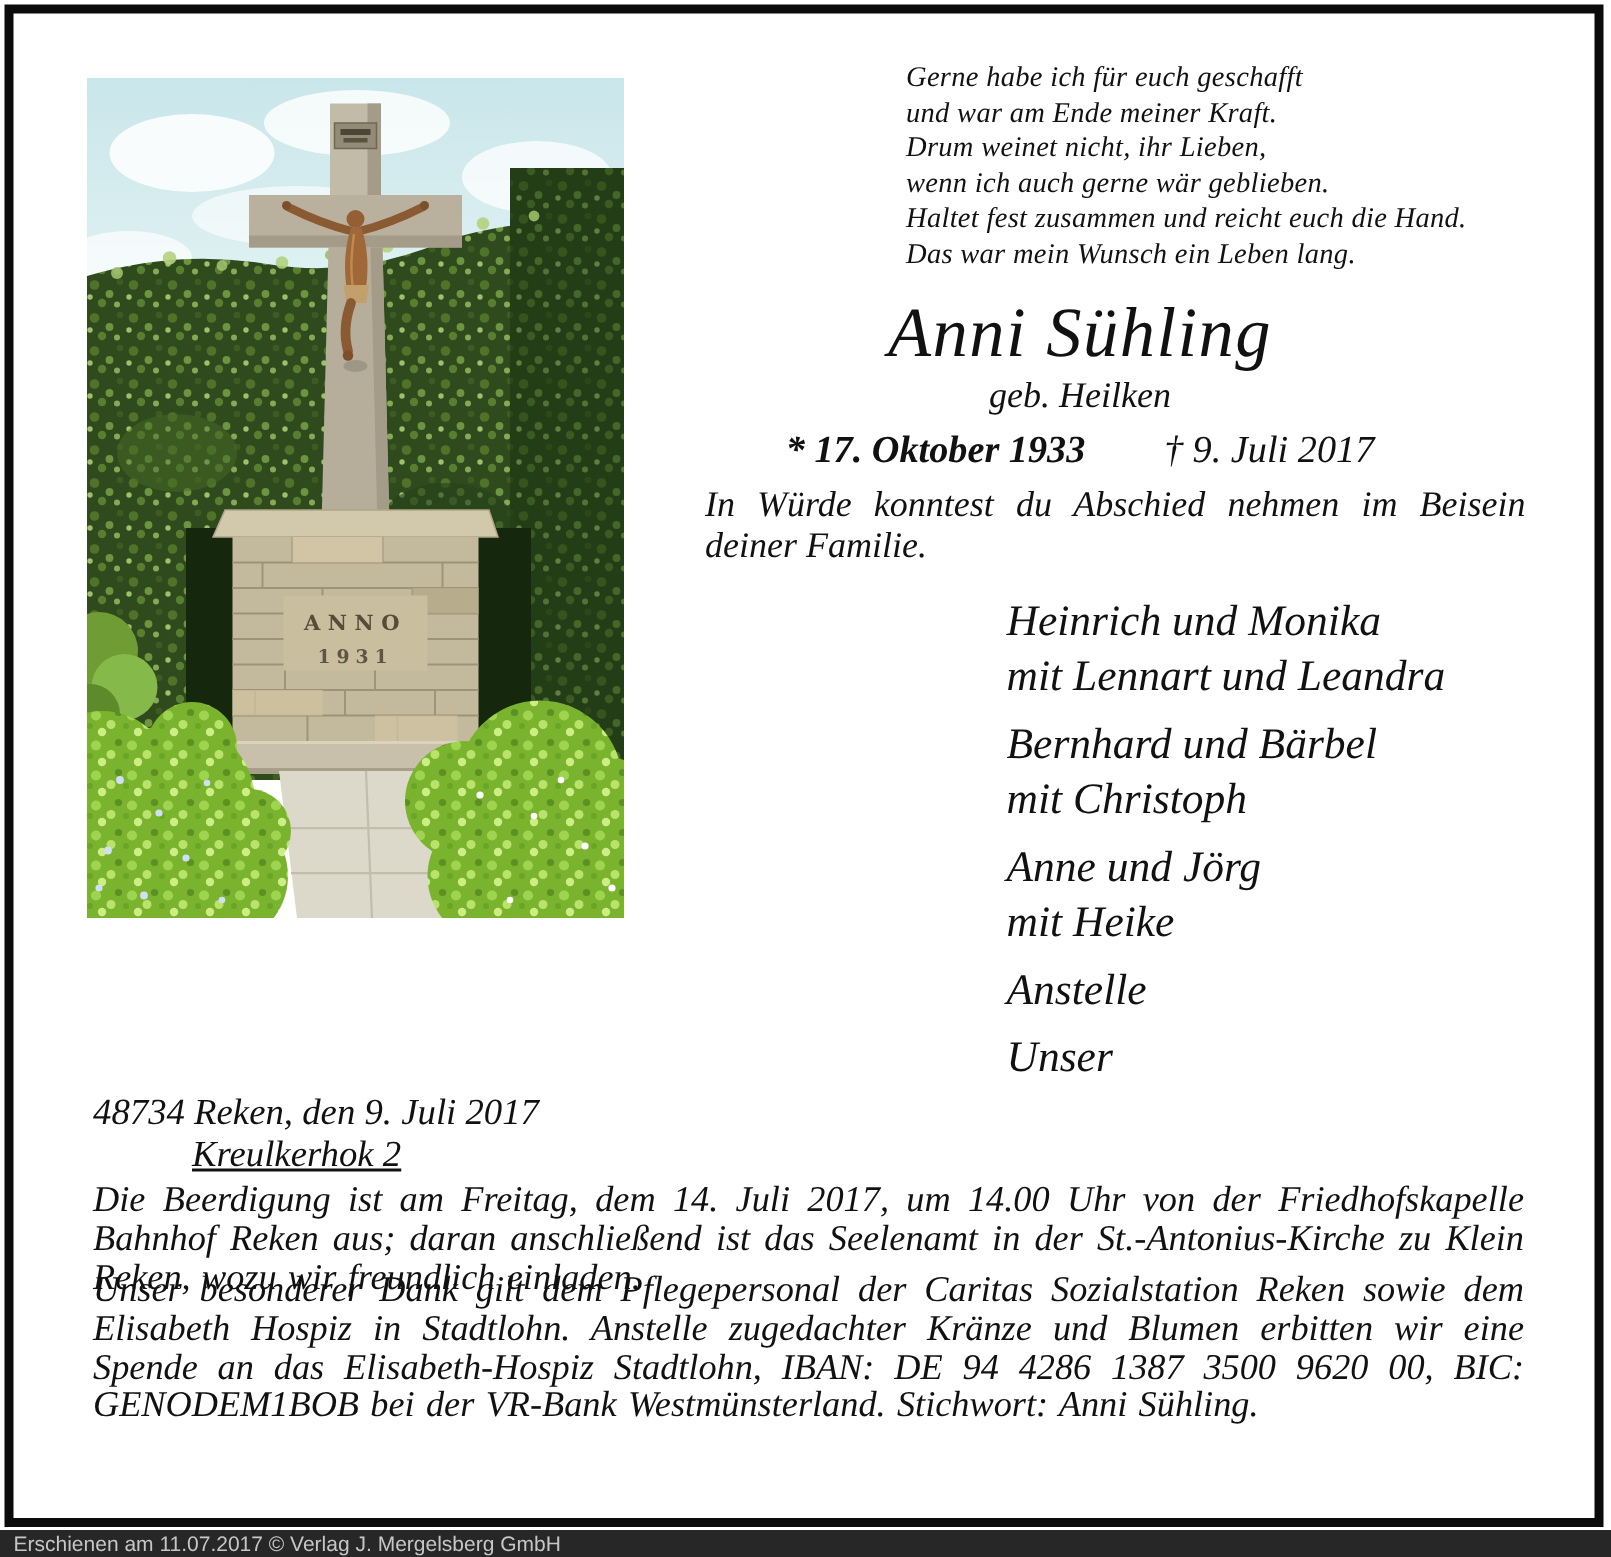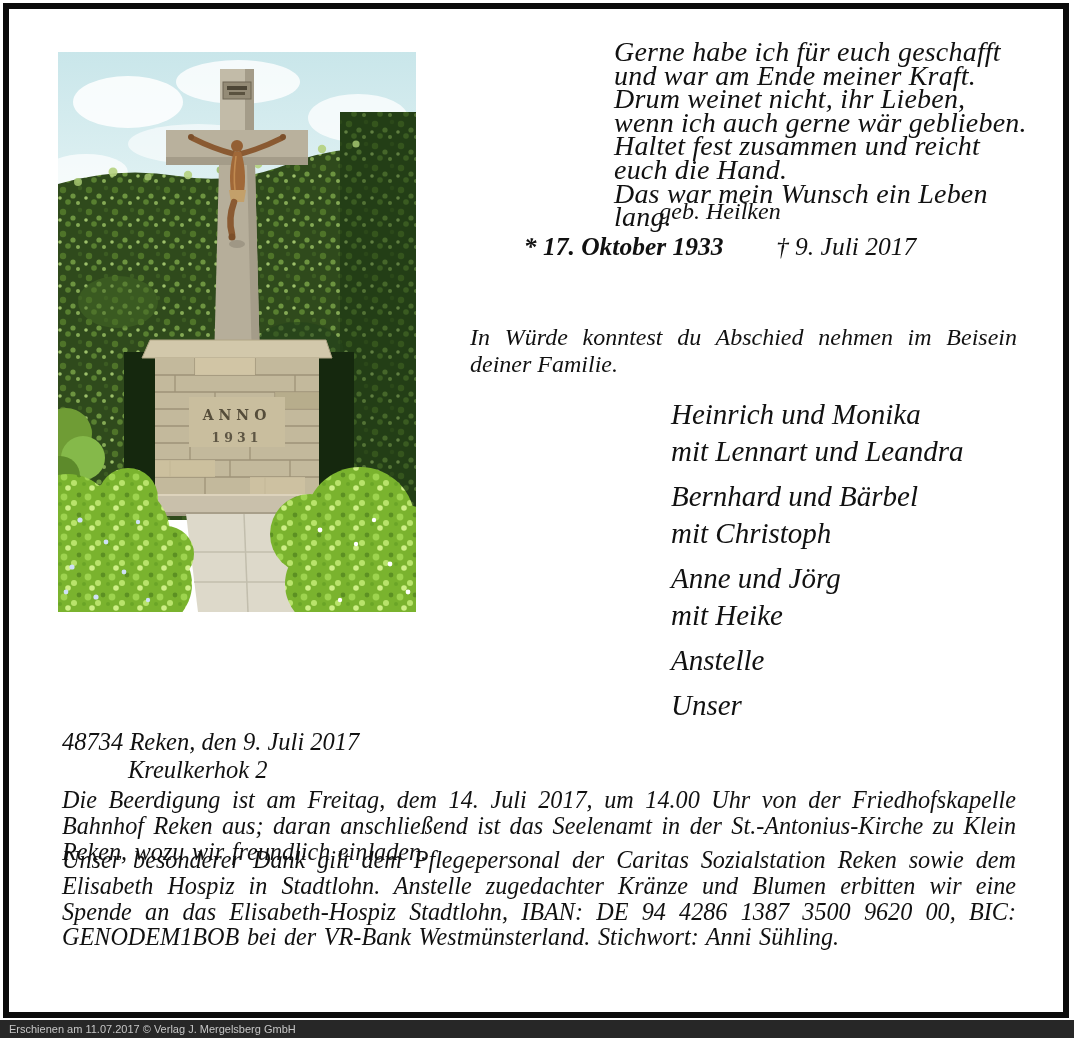--- a/index.html
+++ b/index.html
@@ -2,45 +2,45 @@
 <html><head>
 <meta charset="utf-8">
 <style>
   html,body{margin:0;padding:0;background:#ffffff;width:1074px;height:1038px;overflow:hidden;}
   #page{position:relative;width:1074px;height:1038px;background:#ffffff;color:#111;
         font-family:"Liberation Serif", serif;}
   .sheet{position:absolute;left:3px;top:3px;right:5px;bottom:20px;border:6px solid #0b0b0b;background:#ffffff;}
   
   .photo{position:absolute;left:58px;top:52px;width:358px;height:560px;display:block;}
   
-  .poem{position:absolute;left:604px;top:40px;width:420px;font-size:28px;line-height:23.6px;
-        font-style:italic;letter-spacing:.2px;margin-left:10px;}
+  .poem{position:absolute;left:604px;top:40px;width:420px;font-size:19px;line-height:23.6px;
+        font-style:italic;letter-spacing:.2px;}
   
   .name-block{position:absolute;left:425px;top:196px;width:590px;text-align:center;font-style:italic;}
   .name{font-size:47px;line-height:53px;letter-spacing:1px;}
   .maiden{font-size:24px;line-height:26px;margin-top:2px;}
   .dates{font-size:25.5px;margin-top:8px;}
   .dates .birth{margin-right:46px;font-weight:bold;}
   
   .tribute{position:absolute;left:470px;top:324px;width:547px;margin:0;font-size:24px;line-height:27px;
            text-align:justify;font-style:italic;}
   
   .mourners{position:absolute;left:671px;top:396px;font-size:29px;line-height:37px;font-style:italic;}
   .mourner-group{margin-bottom:8px;}
   
   .placedate{position:absolute;left:62px;top:728px;font-size:24.5px;line-height:28px;font-style:italic;}
-  .placedate .addr{padding-left:66px;}
+  .placedate .addr{padding-left:66px;text-decoration:underline;}
   
   .bodypara{position:absolute;left:62px;width:954px;margin:0;font-size:24.2px;line-height:25.8px;
             text-align:justify;font-style:italic;word-spacing:1.5px;}
   .para1{top:787px;}
   .para2{top:847px;font-family:Liberation Serif, serif;}
   
   .footer-bar{position:absolute;left:0;bottom:0;width:100%;height:18px;background:#272727;
-              color:#c6c6c6;font-family:"Liberation Sans", sans-serif;font-size:11px;line-height:18px;}
+              color:#c6c6c6;font-family:"Liberation Sans", sans-serif;font-size:14px;line-height:18px;}
   .footer-bar span{padding-left:9px;}
 </style>
 </head>
 <body>
 
 <div id="page">
 
   <div class="sheet"></div>
 
   <svg class="photo" viewBox="0 0 358 560" xmlns="http://www.w3.org/2000/svg">
@@ -211,20 +211,21 @@
   <div class="poem">
     <div>Gerne habe ich für euch geschafft</div>
     <div>und war am Ende meiner Kraft.</div>
     <div>Drum weinet nicht, ihr Lieben,</div>
     <div>wenn ich auch gerne wär geblieben.</div>
     <div>Haltet fest zusammen und reicht euch die Hand.</div>
     <div>Das war mein Wunsch ein Leben lang.</div>
   </div>
 
   <div class="name-block">
+    <div class="name">Anni Sühling</div>
     <div class="maiden">geb. Heilken</div>
     <div class="dates">
       <span class="birth">* 17. Oktober 1933</span>
       <span class="death">† 9. Juli 2017</span>
     </div>
   </div>
 
   <p class="tribute">In Würde konntest du Abschied nehmen im Beisein deiner Familie.</p>
 
   <div class="mourners">

